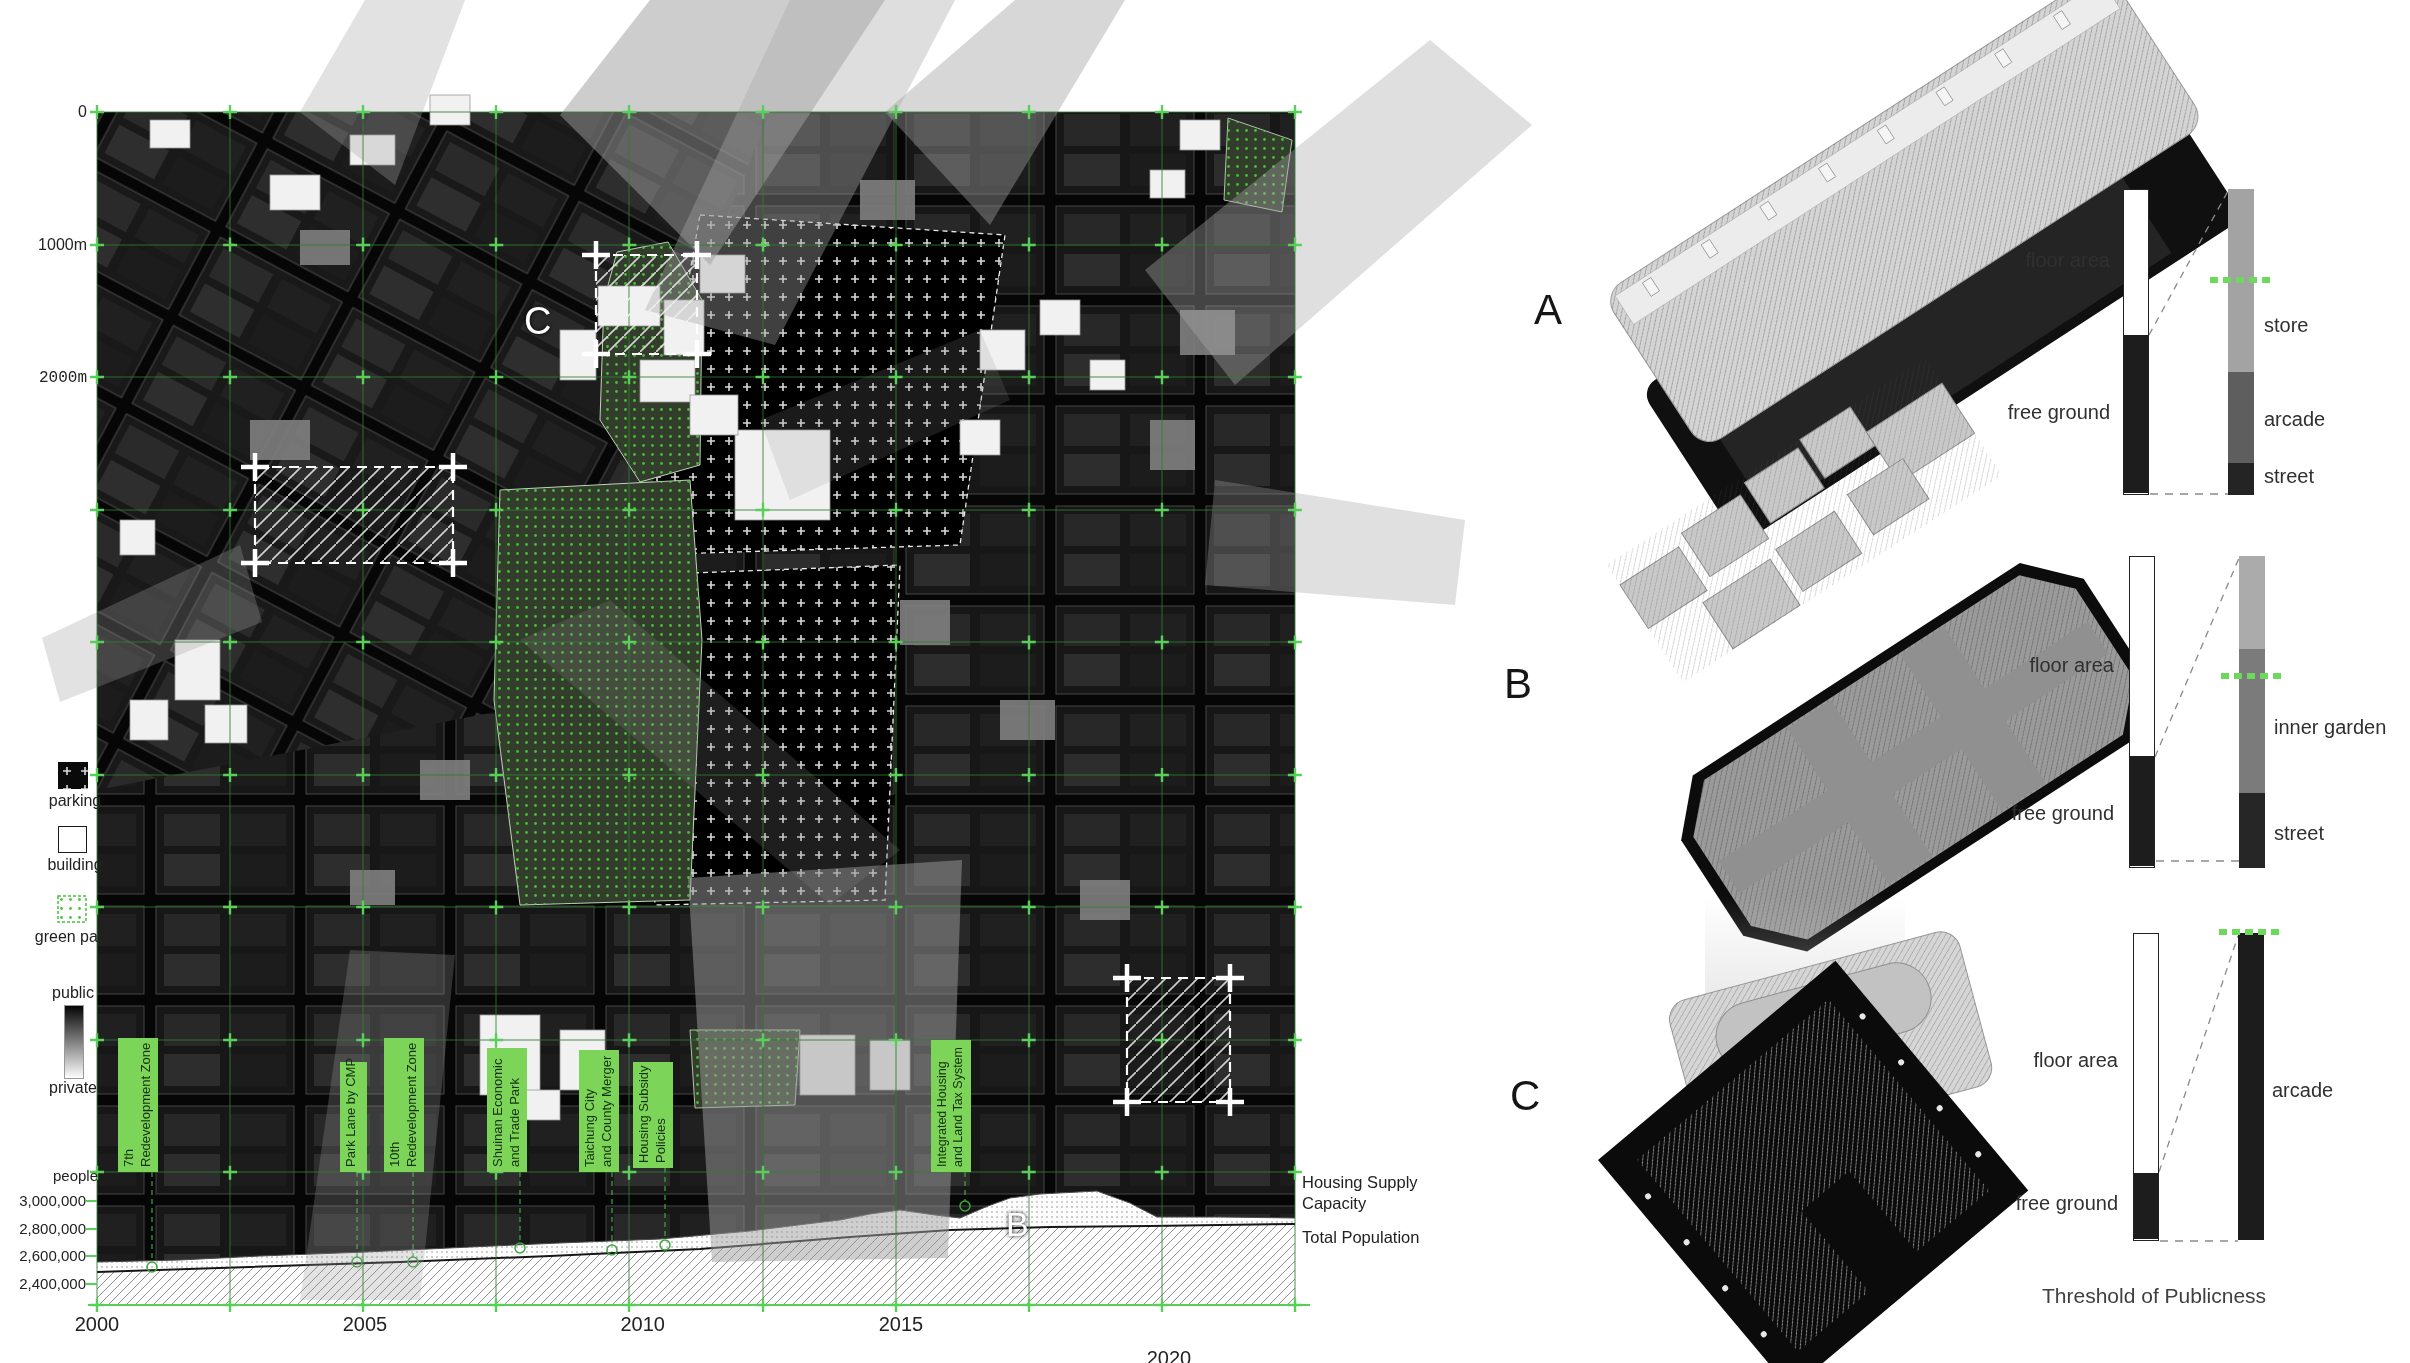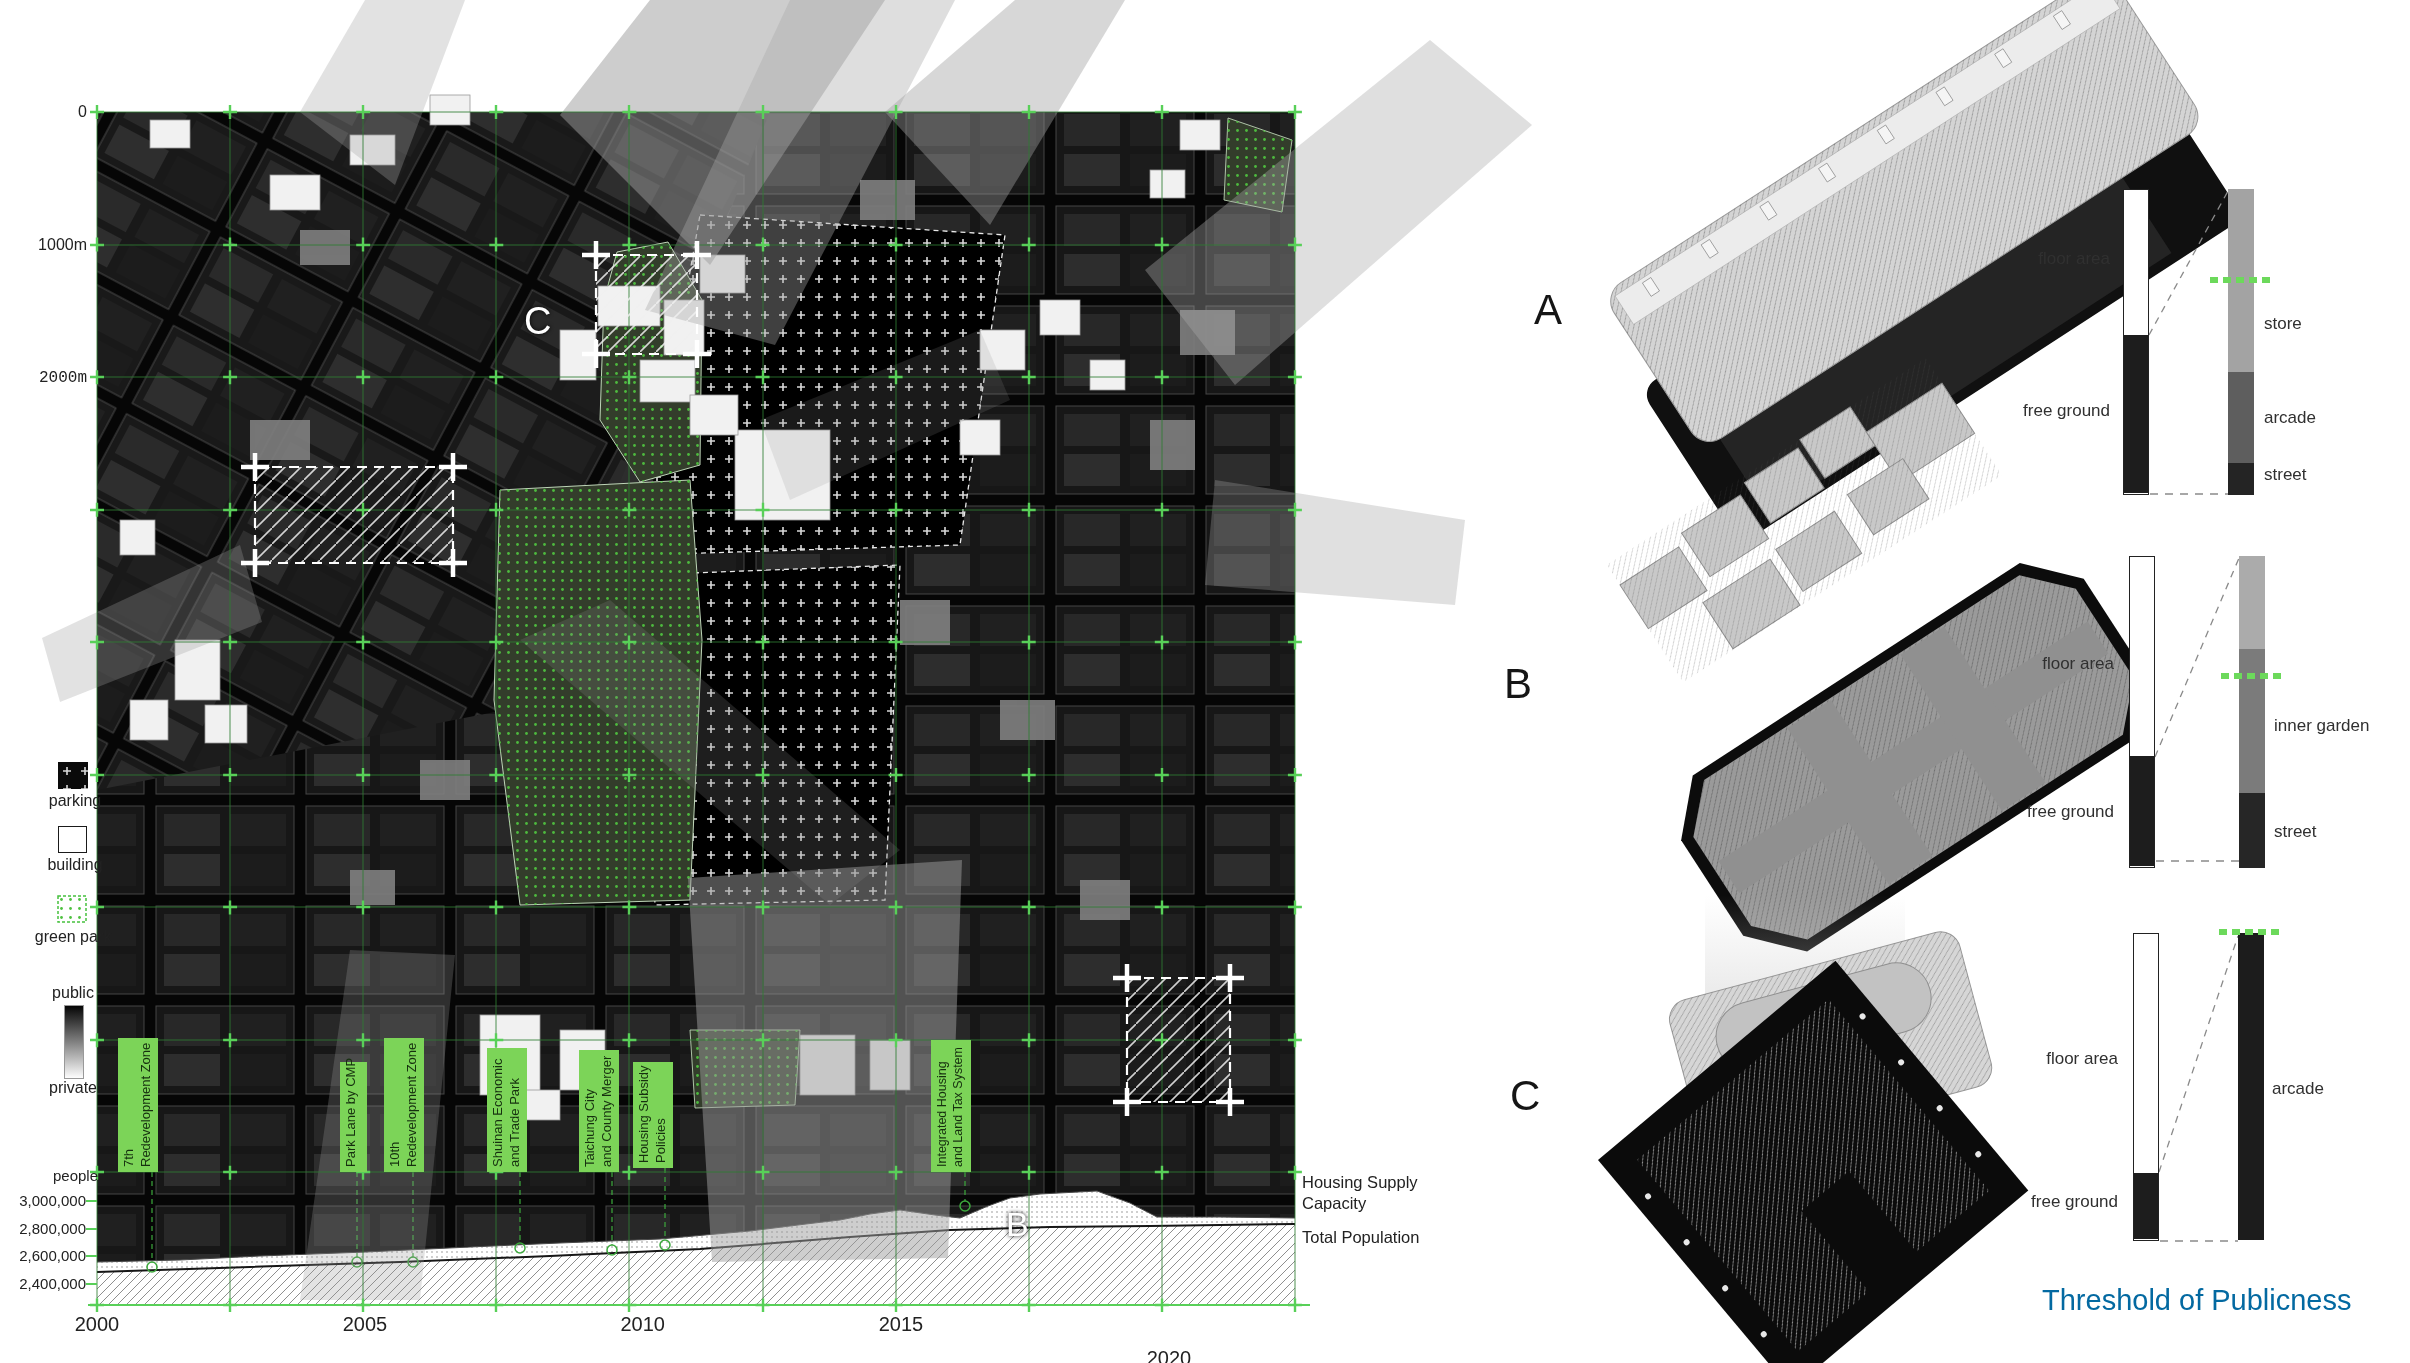--- a/index.html
+++ b/index.html
@@ -13,34 +13,34 @@
   .lbl{position:absolute;white-space:nowrap;}
   .r{text-align:right;}
   .c{text-align:center;}
   .scale-lbl{font-size:16px;color:#222;}
   .leg-lbl{font-size:16px;color:#222;text-align:center;}
   .yr{font-size:20px;color:#222;}
   .ytick{font-size:15px;color:#222;}
   .series-lbl{font-size:16.5px;color:#222;line-height:1.25;white-space:normal;}
   .map-letter{color:#fff;font-weight:400;text-shadow:0 0 4px rgba(0,0,0,.9);}
   .panel-letter{font-size:42px;font-weight:300;color:#151515;}
-  .bar-lbl{font-size:17px;color:#303030;}
+  .bar-lbl{font-size:20px;color:#303030;}
   .vbar{position:absolute;display:flex;flex-direction:column;box-sizing:border-box;}
   .vbar.outl{border:1.5px solid #222;}
   .seg{width:100%;}
   .gtick{position:absolute;height:6px;
          background:repeating-linear-gradient(90deg,var(--dash-green) 0 8px,transparent 8px 13px);}
   .swatch{position:absolute;}
   .sw-build{width:27px;height:25px;background:#fff;border:1.5px solid #1a1a1a;}
   .grad-bar{position:absolute;width:18px;height:72px;border:1px solid #999;
             background:linear-gradient(#050505,#fdfdfd);}
   .policy{position:absolute;background:var(--green-box);}
   .policy-inner{transform-origin:0 0;font-size:13px;line-height:1.3;color:#16300f;
                 padding:3px 0 0 5px;white-space:nowrap;}
-  .title{font-size:29px;color:#0369a1;}
+  .title{font-size:21px;color:#404040;}
 </style>
 </head>
 <body>
 
 <div class="canvas">
 
 <svg class="bg" viewBox="0 0 2410 1363">
   <defs>
     <pattern id="blocks" width="150" height="100" patternUnits="userSpaceOnUse">
       <rect width="150" height="100" fill="#060606"></rect>

